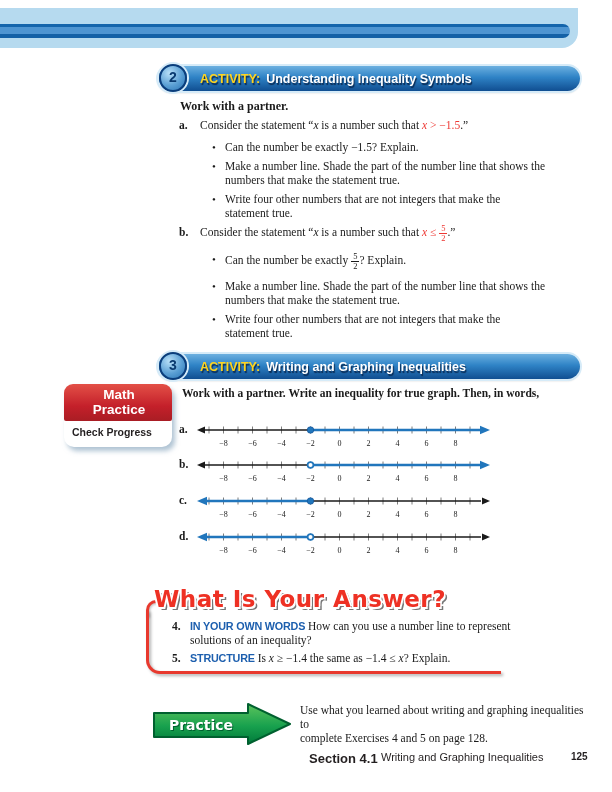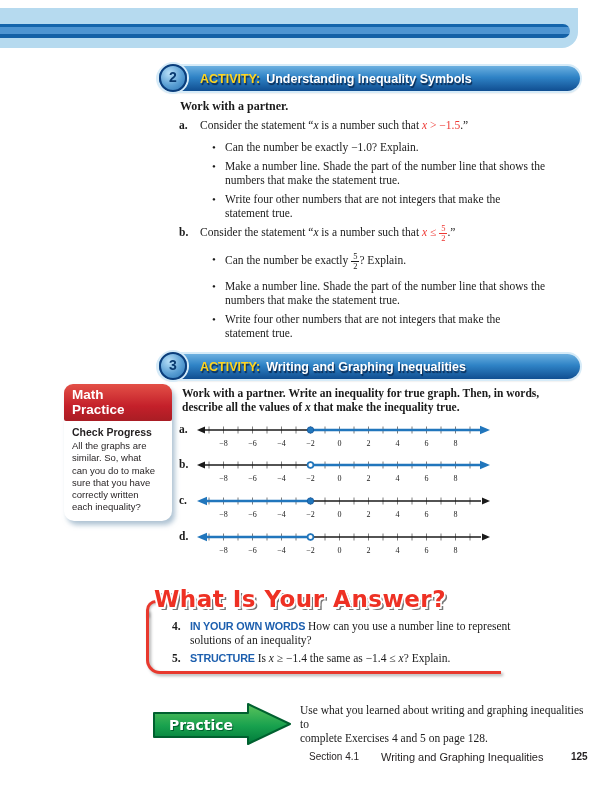--- a/index.html
+++ b/index.html
@@ -34,21 +34,21 @@
   .bdot{width:13px;font-size:11px;flex:none;}
   
   .frac{display:inline-block;vertical-align:-0.5em;text-align:center;line-height:1;font-size:8.5px;}
   .frac .fnum{display:block;padding:0 2px;}
   .frac .fden{display:block;border-top:1px solid currentColor;padding:0 2px;}
   
   #mp-box{left:64px;top:384px;width:108px;border-radius:10px;
     box-shadow:3px 4px 5px rgba(110,145,175,.55);background:#fff;}
   #mp-head{background:linear-gradient(180deg,#e35047 0%,#c4202a 60%,#a91d24 100%);
     border-radius:9px 9px 2px 2px;padding:4px 6px 4px 8px;
-    font:bold 13.5px/14.5px "Liberation Sans",sans-serif;color:#fff;white-space:pre-line;}
+    font:bold 13.5px/14.5px "Liberation Sans",sans-serif;color:#fff;white-space:pre-line;text-align:center;}
   #mp-body{padding:5px 6px 7px 8px;border-radius:0 0 9px 9px;}
   #mp-sub{font:bold 10.5px "Liberation Sans",sans-serif;color:#231f20;margin-bottom:2px;}
   #mp-text{font:9.5px/12.3px "Liberation Sans",sans-serif;color:#231f20;}
   
   .nl-row{position:absolute;left:179px;display:flex;align-items:flex-start;}
   .nl-letter{font-weight:bold;font-size:11.5px;width:17px;margin-top:1px;flex:none;}
   
   #wiya-heading{left:154px;top:586px;font:bold 23px "DejaVu Sans",sans-serif;color:#ee3124;
     letter-spacing:.5px;
     text-shadow:-1.5px -1.5px 0 #fff,1.5px -1.5px 0 #fff,-1.5px 1.5px 0 #fff,
@@ -77,21 +77,21 @@
 </div>
 
 <div class="bt bold" style="left:180px;top:99px;font-size:12px;">Work with a partner.</div>
 
 <div class="bt" style="left:179px;top:118px;">
   <span class="ilabel">a.</span><span>Consider the statement “</span><span class="iv">x</span><span> is a number such that </span><span class="redm"><span class="iv">x</span><span> &gt; −1.5</span></span><span>.”</span>
 </div>
 
 <div class="bt bullet" style="left:212px;top:140px;width:368px;">
   <span class="bdot">•</span>
-  <span class="prelines">Can the number be exactly −1.0? Explain.</span>
+  <span class="prelines">Can the number be exactly −1.5? Explain.</span>
 </div>
 <div class="bt bullet" style="left:212px;top:159px;width:368px;">
   <span class="bdot">•</span>
   <span class="prelines">Make a number line. Shade the part of the number line that shows the
 numbers that make the statement true.</span>
 </div>
 <div class="bt bullet" style="left:212px;top:192px;width:368px;">
   <span class="bdot">•</span>
   <span class="prelines">Write four other numbers that are not integers that make the
 statement true.</span>
@@ -119,32 +119,25 @@
 <div class="activity-bar" id="activity3">
   <div class="badge">3</div>
   <div class="bar-text"><span class="bar-prefix">ACTIVITY:</span><span class="bar-title">Writing and Graphing Inequalities</span></div>
 </div>
 
 <div class="abs" id="mp-box">
   <div id="mp-head">Math
 Practice</div>
   <div id="mp-body">
     <div id="mp-sub">Check Progress</div>
-    <div id="mp-text" class="prelines">All the graphs are
-similar. So, what
-can you do to make
-sure that you have
-correctly written
-each inequality?</div>
   </div>
 </div>
 
 <div class="bt bold" style="left:182px;top:386px;width:400px;">
   <div>Work with a partner. Write an inequality for true graph. Then, in words,</div>
-  <div><span>describe all the values of </span><span class="iv">x</span><span> that make the inequality true.</span></div>
 </div>
 
 <div class="nl-row" style="top:422px;">
   <span class="nl-letter">a.</span>
   <span><svg width="296" height="28" viewBox="0 0 296 28">
         <line x1="13" y1="4.5" x2="13" y2="11.5" stroke="#7d7d7d" stroke-width="1"></line>
         <line x1="27.5" y1="4.5" x2="27.5" y2="11.5" stroke="#7d7d7d" stroke-width="1"></line>
         <line x1="42" y1="4.5" x2="42" y2="11.5" stroke="#7d7d7d" stroke-width="1"></line>
         <line x1="56.5" y1="4.5" x2="56.5" y2="11.5" stroke="#7d7d7d" stroke-width="1"></line>
         <line x1="71" y1="4.5" x2="71" y2="11.5" stroke="#7d7d7d" stroke-width="1"></line>
@@ -314,15 +307,15 @@
       <stop offset="1" stop-color="#007a3a"></stop>
     </linearGradient>
   </defs>
   <polygon points="4,13 98,13 98,4 140,24 98,44 98,37 4,37" fill="url(#gr-green)" stroke="#00602f" stroke-width="2" stroke-linejoin="round"></polygon>
   <text x="51" y="30" text-anchor="middle" font-family="DejaVu Sans, sans-serif" font-weight="bold" font-size="14" fill="#ffffff" style="text-shadow:1px 1px 0 #00602f;">Practice</text>
 </svg>
 
 <div class="bt prelines" id="practice-text">Use what you learned about writing and graphing inequalities to
 complete Exercises 4 and 5 on page 128.</div>
 
-<span class="foot" style="left:309px;font-weight:normal;font-size:10px;">Section 4.1</span>
+<span class="foot" style="left:309px;font-weight:bold;font-size:13px;">Section 4.1</span>
 <span class="foot" style="left:381px;font-size:11px;">Writing and Graphing Inequalities</span>
 <span class="foot" style="left:571px;font-weight:bold;font-size:10px;">125</span>
 
 </body></html>

